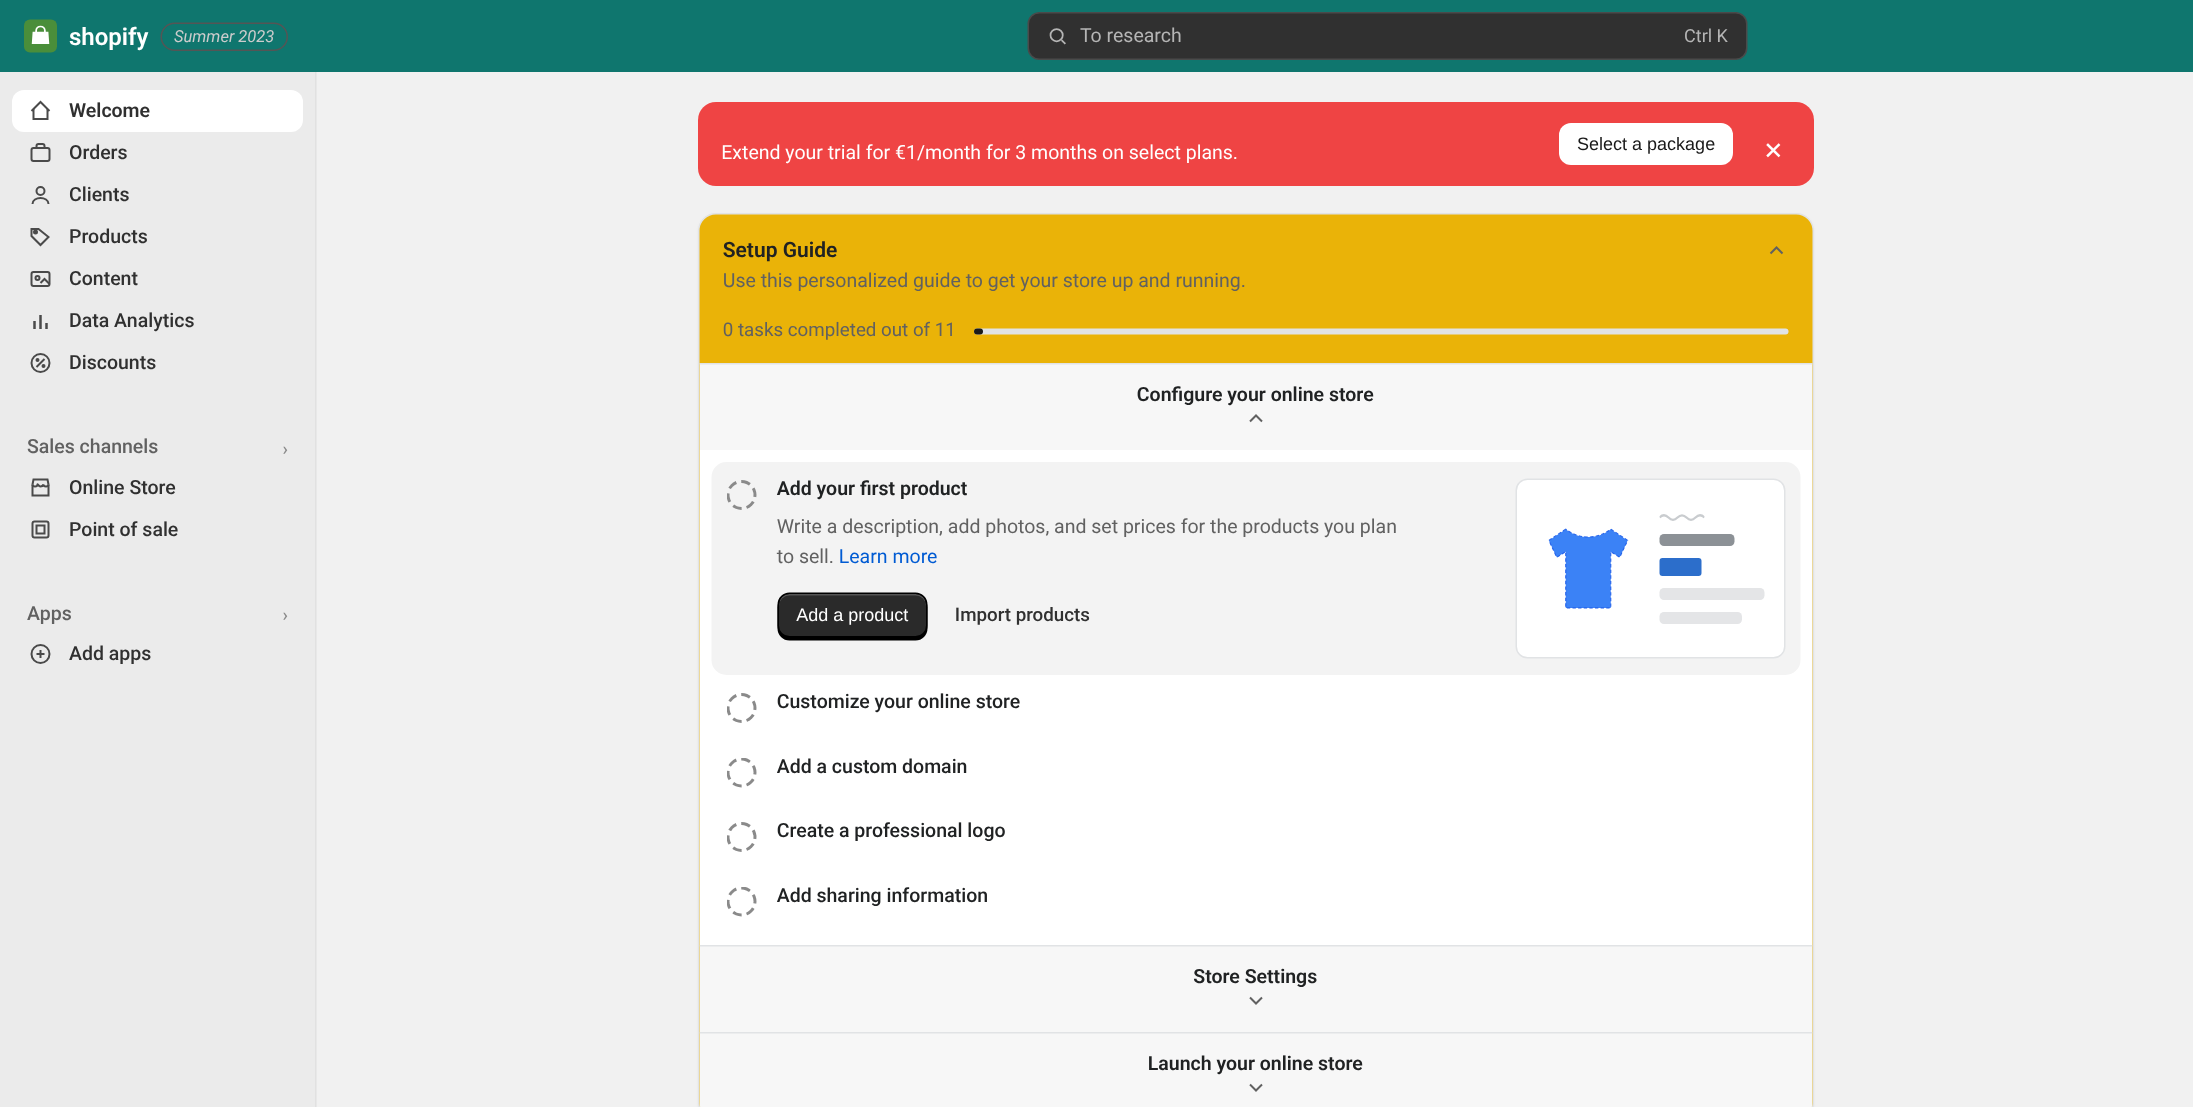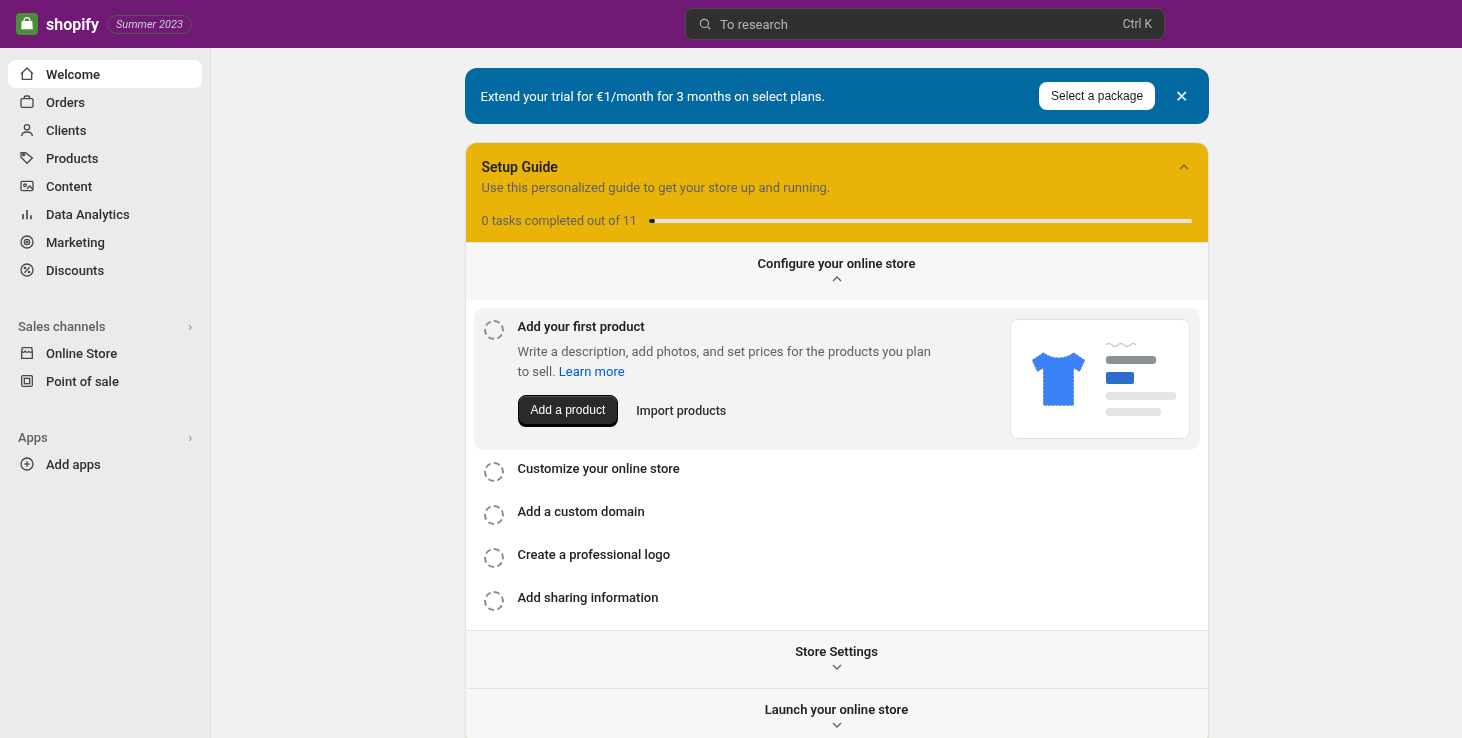--- a/index.html
+++ b/index.html
@@ -1,19 +1,19 @@
 <!DOCTYPE html>
 <html><head>
 <meta charset="utf-8">
 <style>
 * { box-sizing: border-box; margin: 0; padding: 0; }
 body { font-family: -apple-system, BlinkMacSystemFont, "Segoe UI", Roboto, sans-serif; background: #f1f1f1; color: #202223; }
 
 
-.topbar { height: 48px; background: #701a75; display: flex; align-items: center; padding: 0 16px; gap: 12px; }
+.topbar { height: 48px; background: #0f766e; display: flex; align-items: center; padding: 0 16px; gap: 12px; }
 .logo-wrap { display: flex; align-items: center; gap: 8px; }
 .logo-badge { width: 22px; height: 22px; background: #4a8e3a; border-radius: 4px; display: flex; align-items: center; justify-content: center; color: #fff; font-weight: bold; font-size: 14px; }
 .logo-text { color: #fff; font-weight: 600; font-size: 16px; }
 .summer-pill { border: 1px solid #555; color: #ccc; font-size: 11px; padding: 2px 8px; border-radius: 10px; font-style: italic; }
 .search-box { margin-left: auto; margin-right: auto; position: relative; left: 100px; width: 480px; height: 32px; background: #303030; border: 1px solid #4a4a4a; border-radius: 8px; display: flex; align-items: center; padding: 0 12px; color: #b5b5b5; font-size: 13px; }
 .search-box .ph { flex: 1; margin-left: 8px; color: #b5b5b5; }
 .search-box .kbd { color: #b5b5b5; font-size: 12px; }
 
 
 .layout { display: flex; height: calc(100vh - 48px); }
@@ -22,21 +22,21 @@
 .sidebar-item.active { background: #fff; font-weight: 600; }
 .sidebar-item .icon { width: 18px; height: 18px; display: flex; align-items: center; justify-content: center; color: #4a4a4a; }
 .sidebar-section { margin-top: 30px; }
 .sidebar-section-head { display: flex; align-items: center; justify-content: space-between; padding: 5px 10px; font-size: 13px; color: #616161; font-weight: 500; }
 .chev { color: #8a8a8a; font-size: 12px; }
 
 .main { flex: 1; padding: 20px 8px 20px 0; overflow-y: auto; display: flex; justify-content: center; }
 .main-inner { width: 752px; max-width: 100%; padding-left: 8px; }
 
 
-.banner { background: #0369a1; color: #fff; border-radius: 12px; padding: 14px 16px; display: flex; align-items: center; gap: 16px; margin-bottom: 18px; }
+.banner { background: #ef4444; color: #fff; border-radius: 12px; padding: 14px 16px; display: flex; align-items: flex-end; gap: 16px; margin-bottom: 18px; }
 .banner-text { flex: 1; font-size: 13px; }
 .banner-btn { background: #fff; color: #1a1a1a; border: none; padding: 7px 12px; border-radius: 8px; font-size: 12px; font-weight: 500; cursor: pointer; }
 .banner-close { color: #fff; cursor: pointer; font-size: 16px; padding: 0 4px; }
 
 
 .card { background: #eab308; border-radius: 12px; border: 1px solid #e1e3e5; box-shadow: 0 1px 2px rgba(0,0,0,0.05); overflow: hidden; }
 .card-head { padding: 16px 16px 14px 16px; position: relative; }
 .card-title { font-size: 14px; font-weight: 600; }
 .card-sub { font-size: 13px; color: #616161; margin-top: 5px; }
 .card-collapse { position: absolute; right: 16px; top: 16px; color: #616161; cursor: pointer; }
@@ -150,30 +150,20 @@
             <line x1="12" y1="20" x2="12" y2="6"></line>
             <line x1="18" y1="20" x2="18" y2="14"></line>
           </svg>
         </span>
       <span>Data Analytics</span>
     </div>
     <div class="sidebar-item">
       <span class="icon">
           <svg width="16" height="16" viewBox="0 0 24 24" fill="none" stroke="currentColor" stroke-width="2">
             <circle cx="12" cy="12" r="9"></circle>
-            <circle cx="12" cy="12" r="4"></circle>
-            <circle cx="12" cy="12" r="1" fill="currentColor"></circle>
-          </svg>
-        </span>
-      <span>Marketing</span>
-    </div>
-    <div class="sidebar-item">
-      <span class="icon">
-          <svg width="16" height="16" viewBox="0 0 24 24" fill="none" stroke="currentColor" stroke-width="2">
-            <circle cx="12" cy="12" r="9"></circle>
             <line x1="8" y1="16" x2="16" y2="8"></line>
             <circle cx="9" cy="9" r="1" fill="currentColor"></circle>
             <circle cx="15" cy="15" r="1" fill="currentColor"></circle>
           </svg>
         </span>
       <span>Discounts</span>
     </div>
 
     <div class="sidebar-section">
       <div class="sidebar-section-head">

